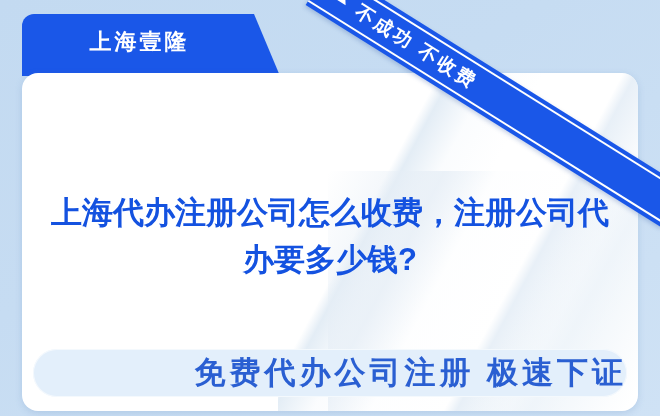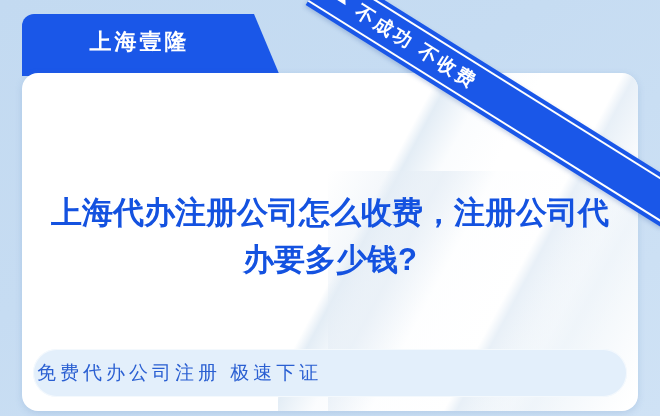--- a/index.html
+++ b/index.html
@@ -179,24 +179,24 @@
     box-shadow: inset 0 0 0 1px rgba(255,255,255,0.6);
     z-index: 3;
   }
   .pill-label {
     position: absolute;
     left: 0;
     top: 0;
     width: 100%;
     height: 48px;
     line-height: 48px;
-    text-align: left;
+    text-align: right;
     color: #2a5fd2;
-    font-size: 19px;
-    font-weight: normal;
+    font-size: 31px;
+    font-weight: bold;
     letter-spacing: 4px;
     text-indent: 4px;
     white-space: nowrap;
   }
 </style>
 </head>
 <body>
 
 <div id="poster">
 

